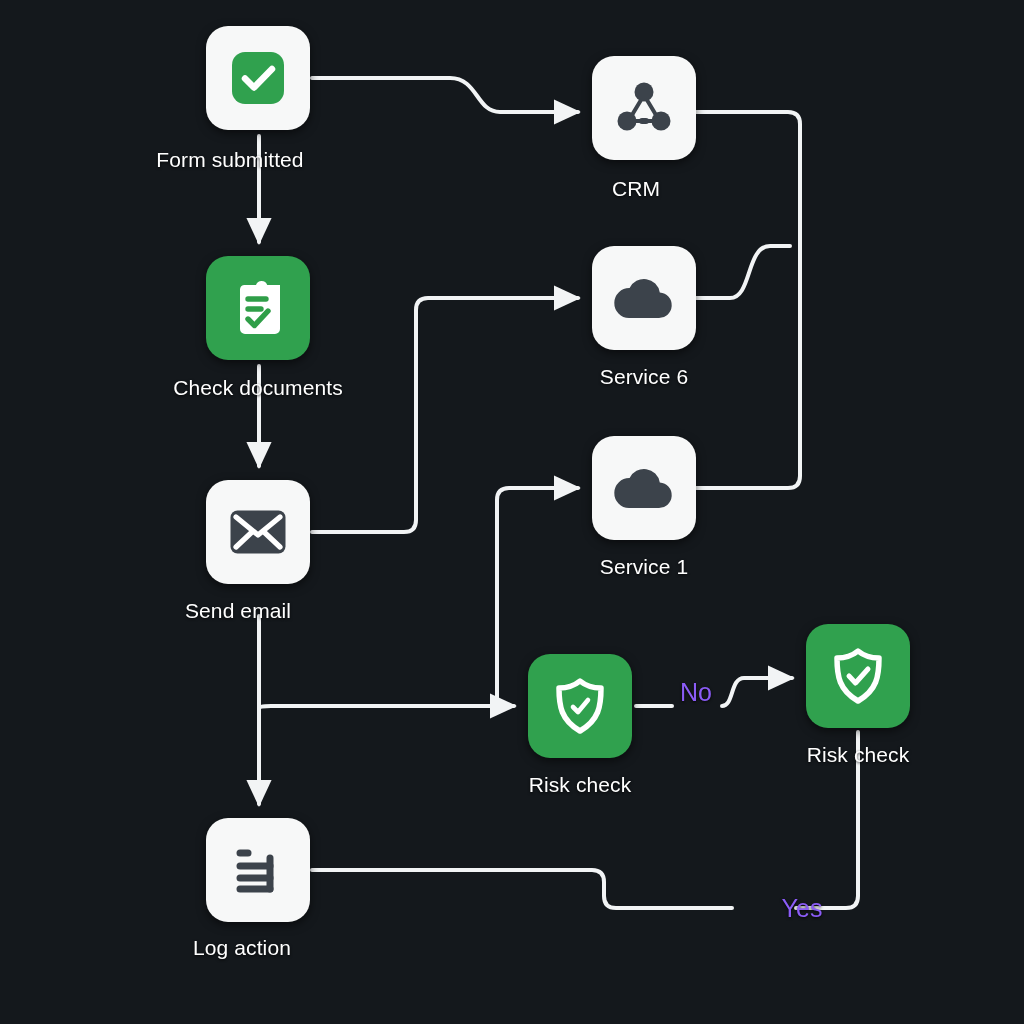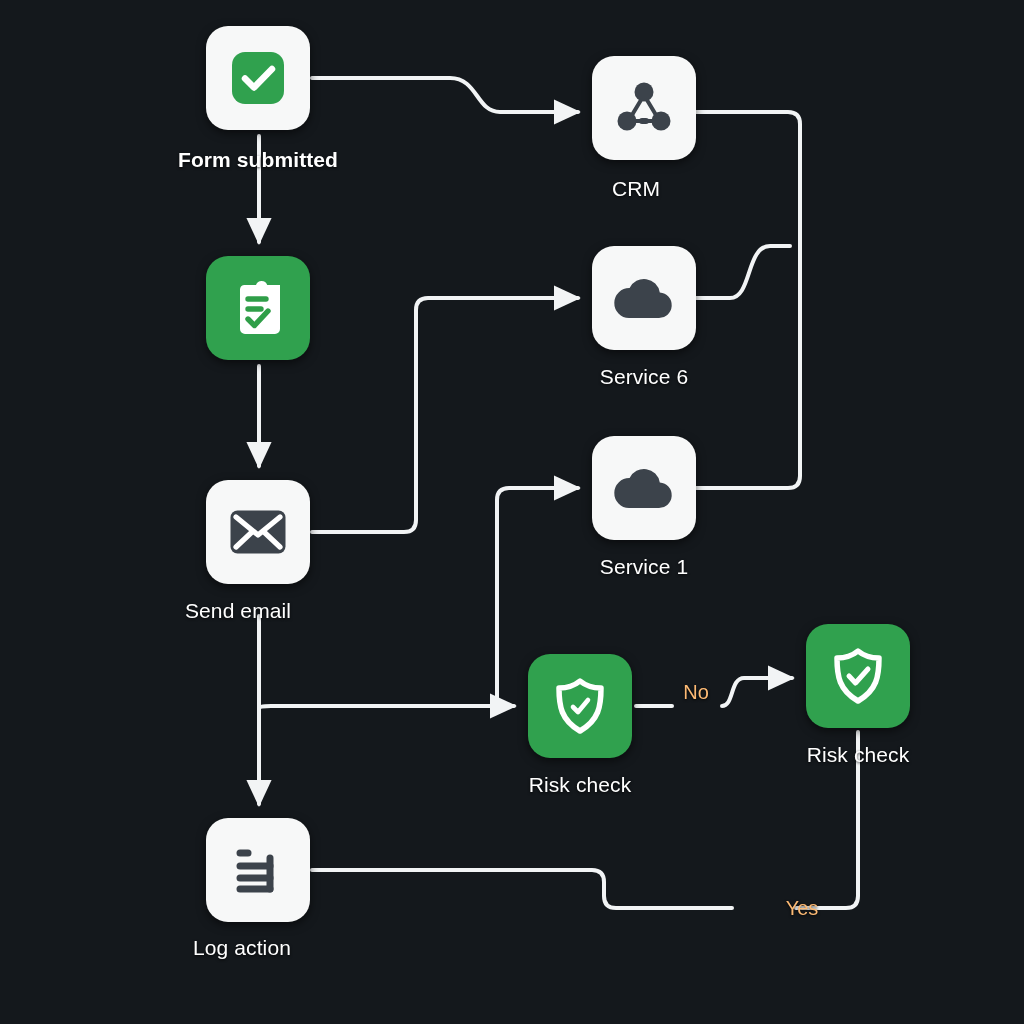--- a/index.html
+++ b/index.html
@@ -42,22 +42,22 @@
     position: absolute;
     color: #ffffff;
     font-size: 21px;
     line-height: 26px;
     white-space: nowrap;
     text-shadow: 0 1px 3px rgba(0,0,0,0.8);
     letter-spacing: 0.1px;
   }
   .edge-label {
     position: absolute;
-    color: #fdba74;
-    font-size: 20px;
+    color: #8b5cf6;
+    font-size: 25px;
     line-height: 26px;
     white-space: nowrap;
     text-shadow: 0 1px 3px rgba(0,0,0,0.85);
   }
 </style>
 </head>
 <body>
 
 <div id="canvas">
 
@@ -97,32 +97,33 @@
   </svg>
 
   <div class="node light" style="left:206px; top:26px;">
     <span>
       <svg width="56" height="56" viewBox="0 0 56 56">
         <rect x="2" y="2" width="52" height="52" rx="13" fill="#30a14e"></rect>
         <path d="M15 28.5 L24 37.5 L42 19" fill="none" stroke="#ffffff" stroke-width="6.5" stroke-linecap="round" stroke-linejoin="round"></path>
       </svg>
     </span>
   </div>
-  <div class="node-label" style="left:206px; top:147px; transform:translateX(-50%); margin-left:52px;font-weight:bold;">Form submitted</div>
+  <div class="node-label" style="left:206px; top:147px; transform:translateX(-50%); margin-left:24px;">Form submitted</div>
 
   <div class="node green" style="left:206px; top:256px;">
     <span>
       <svg width="60" height="62" viewBox="0 0 60 62">
         <path d="M16 8 h12 a6 6 0 0 1 5.6 -4 h0 a6 6 0 0 1 5.6 4 H52 a0 0 0 0 1 0 0 v44 a5 5 0 0 1 -5 5 H17 a5 5 0 0 1 -5 -5 V13 a5 5 0 0 1 4 -5 z" fill="#ffffff"></path>
         <path d="M20 22 h18" stroke="#2f9e48" stroke-width="5.4" stroke-linecap="round" fill="none"></path>
         <path d="M20 32 h13" stroke="#2f9e48" stroke-width="5.4" stroke-linecap="round" fill="none"></path>
         <path d="M20 42 L26.5 48.5 L40 34" stroke="#2f9e48" stroke-width="5.4" stroke-linecap="round" stroke-linejoin="round" fill="none"></path>
       </svg>
     </span>
   </div>
+  <div class="node-label" style="left:206px; top:375px; transform:translateX(-50%); margin-left:52px;">Check documents</div>
 
   <div class="node light" style="left:206px; top:480px;">
     <span>
       <svg width="58" height="46" viewBox="0 0 58 46">
         <rect x="1.5" y="1.5" width="55" height="43" rx="7" fill="#3c434b"></rect>
         <path d="M7 8 L29 26 L51 8" fill="none" stroke="#ffffff" stroke-width="5.2" stroke-linecap="round" stroke-linejoin="round"></path>
         <path d="M7 38 L23 23 M51 38 L35 23" fill="none" stroke="#ffffff" stroke-width="5.2" stroke-linecap="round"></path>
       </svg>
     </span>
   </div>

